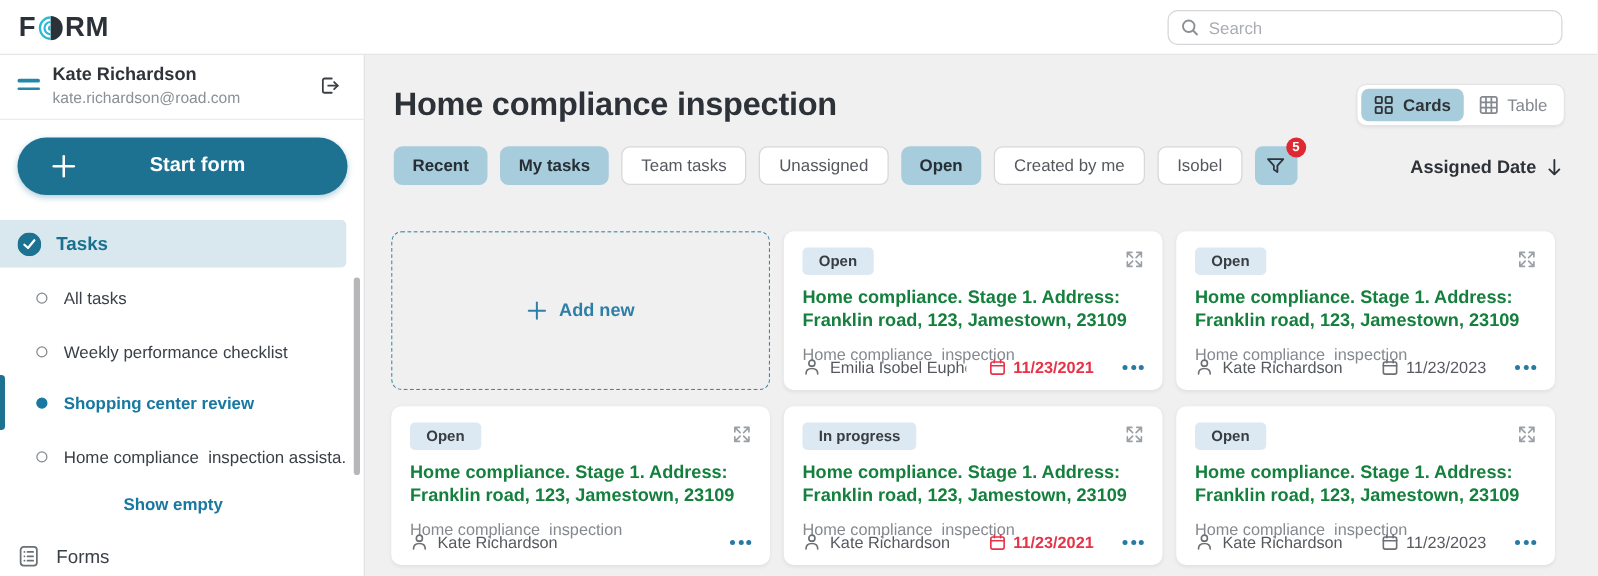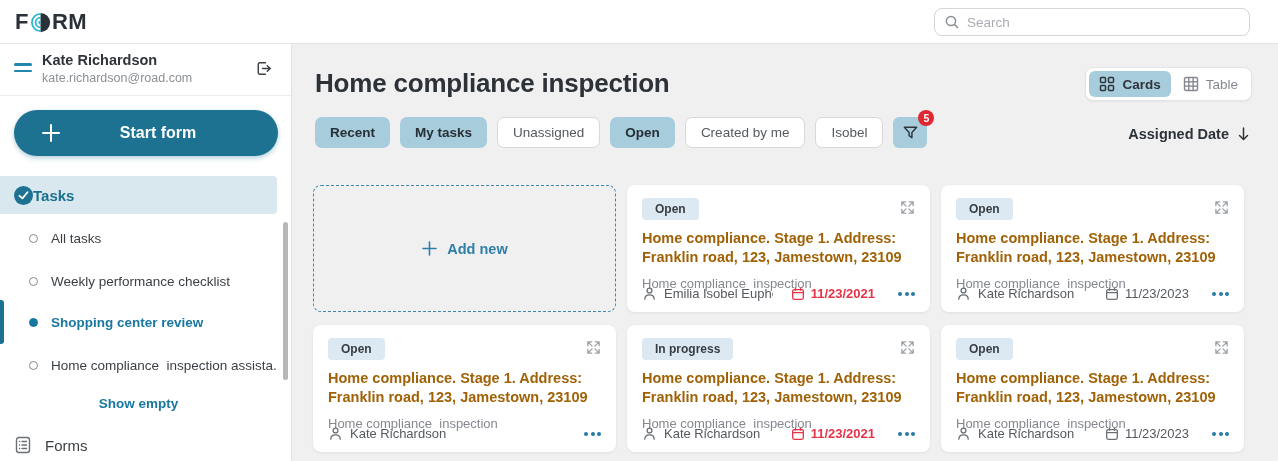--- a/index.html
+++ b/index.html
@@ -21,21 +21,21 @@
   .burger { position:absolute; left:14px; top:19px; width:18px; height:10px; cursor:pointer; }
   .burger span { display:block; height:2.5px; border-radius:2px; background:#2187ab; margin-bottom:4px; }
   .p-name { position:absolute; left:42px; top:8px; font-size:14.5px; font-weight:700; color:#2f343a; }
   .p-email { position:absolute; left:42px; top:27px; font-size:12.5px; color:#8b9095; }
   .logout { position:absolute; right:18px; top:15px; cursor:pointer; color:#3a3f45; }
 
   .start-form { position:absolute; left:14px; top:66px; width:264px; height:46px; background:#1d7292; border:none; border-radius:23px; color:#fff; font-family:inherit; font-size:16px; font-weight:700; cursor:pointer; box-shadow:0 2px 5px rgba(29,114,146,.35);padding-left:24px; }
   .start-form .plus { position:absolute; left:26px; top:12px; }
   .start-form .sf-label { display:block; text-align:center; }
 
-  .tasks-row { position:absolute; left:0; top:132px; width:277px; height:38px; background:#d9e8ef; border-radius:0 4px 4px 0; display:flex; align-items:center; padding-left:14px; cursor:pointer;text-align:right; }
+  .tasks-row { position:absolute; left:0; top:132px; width:277px; height:38px; background:#d9e8ef; border-radius:0 4px 4px 0; display:flex; align-items:center; gap:12px; padding-left:14px; cursor:pointer;text-align:right; }
   .tasks-row .t-label { font-size:15px; font-weight:700; color:#19718f; }
 
   .side-item { position:absolute; left:0; width:277px; height:30px; display:flex; align-items:center; gap:13px; padding-left:29px; font-size:13.5px; color:#3a3f45; cursor:pointer; }
   .side-item .bullet { width:9px; height:9px; border:1.5px solid #84898f; border-radius:50%; flex:none; }
   .side-item.active { color:#1878a0; font-weight:700; }
   .side-item.active .bullet { background:#1878a0; border-color:#1878a0; }
   .accent-bar { position:absolute; left:0; top:256px; width:4px; height:44px; background:#1d7292; border-radius:0 3px 3px 0; }
   .show-empty { position:absolute; left:0; top:352px; width:277px; text-align:center; font-size:13.5px; font-weight:700; color:#1878a0; cursor:pointer; }
   .forms-row { position:absolute; left:14px; top:392px; display:flex; align-items:center; gap:13px; font-size:15px; color:#3a3f45; cursor:pointer; }
   .side-scrollbar { position:absolute; left:283px; top:178px; width:5px; height:158px; background:#b7b7ba; border-radius:3px; cursor:pointer; }
@@ -56,21 +56,21 @@
 
   .sort { position:absolute; right:28px; top:82px; display:flex; align-items:center; gap:8px; cursor:pointer; }
   .sort-label { font-size:14.5px; font-weight:700; color:#2d3238; }
 
   .grid { position:absolute; left:20px; top:141px; width:931px; display:grid; grid-template-columns:repeat(3,1fr); grid-auto-rows:127px; gap:13px 11px; }
   .card { position:relative; background:#fff; border-radius:8px; box-shadow:0 1px 3px rgba(40,50,60,.08); padding:13px 15px; cursor:pointer; }
   .add-card { position:relative; border:1.5px dashed #3d87ae; border-radius:8px; display:flex; align-items:center; justify-content:center; gap:9px; color:#2e7fa8; font-size:14.5px; font-weight:600; cursor:pointer; }
   .badge-row { display:flex; justify-content:space-between; align-items:flex-start; }
   .status-badge { background:#dce9f3; color:#383d42; font-size:12px; font-weight:600; padding:4px 13px; border-radius:4px; }
   .expand { color:#9ba0a6; cursor:pointer; margin-top:2px; }
-  .card-title { margin-top:9px; font-size:14.5px; font-weight:600; color:#a16207; line-height:1.33; }
+  .card-title { margin-top:9px; font-size:14.5px; font-weight:600; color:#15803d; line-height:1.33; }
   .card-form { margin-top:8px; font-size:13px; color:#85898f; white-space:pre-wrap; }
   .card-footer { position:absolute; left:15px; right:15px; bottom:11px; display:flex; align-items:center; gap:7px; }
   .assignee-icon { color:#6b7075; flex:none; }
   .assignee { font-size:13px; color:#55595e; white-space:nowrap; overflow:hidden; flex:0 1 auto; }
   .f-spacer { flex:1 1 0; min-width:4px; }
   .due { display:flex; align-items:center; gap:6px; margin-right:16px; }
   .due-date { font-size:13px; color:#55595e; font-weight:500; }
   .due.overdue .due-date { color:#e63348; font-weight:700; }
   .due .cal { color:#6b7075; }
   .due.overdue .cal { color:#e63348; }
@@ -204,20 +204,21 @@
             <line x1="10.1" y1="1.5" x2="10.1" y2="14.5"></line>
         </svg>
       </span>
       <span>Table</span>
     </div>
   </div>
 
   <div class="chips">
     <span class="chip active">Recent</span>
     <span class="chip active">My tasks</span>
+    <span class="chip">Team tasks</span>
     <span class="chip">Unassigned</span>
     <span class="chip active">Open</span>
     <span class="chip">Created by me</span>
     <span class="chip">Isobel</span>
     <button class="funnel-btn">
       <span>
         <svg width="17" height="17" viewBox="0 0 18 18" fill="none" stroke="#2f343a" stroke-width="1.5" stroke-linejoin="round">
           <path d="M2.5 3.5 h13 l-5 5.5 v5.5 l-3 -2.2 v-3.3 z"></path>
         </svg>
       </span>

